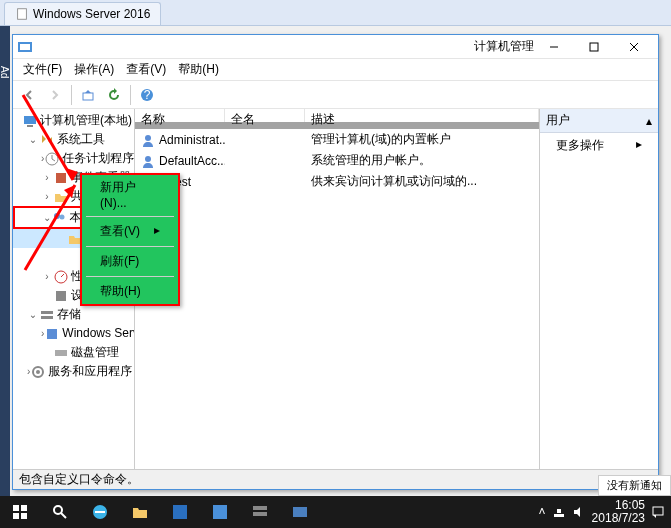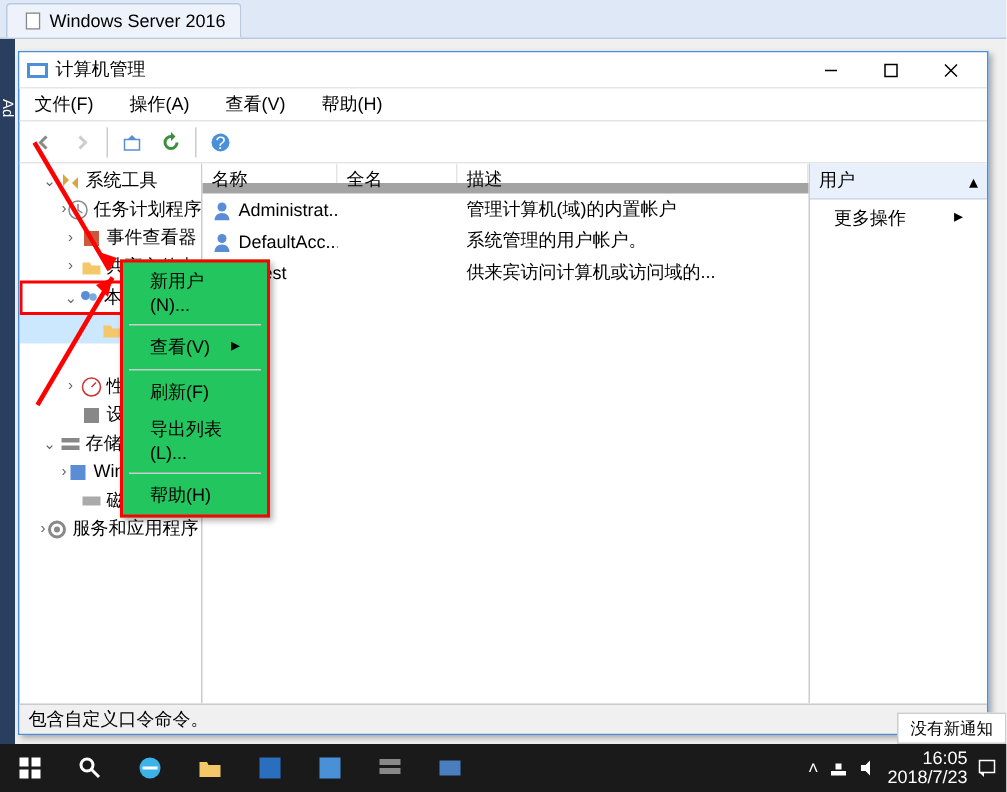--- a/index.html
+++ b/index.html
@@ -6,28 +6,28 @@
 body { width: 671px; height: 528px; background: #f0f0f0; position: relative; overflow: hidden; }
 
 
 .browser-tabs { height: 26px; background: #dfe8f6; display: flex; align-items: flex-end; padding-left: 4px; border-bottom: 1px solid #b8c9e0; }
 .btab { display: flex; align-items: center; gap: 4px; padding: 4px 10px; background: #fff; border: 1px solid #b8c9e0; border-bottom: none; border-radius: 3px 3px 0 0; margin-right: 2px; }
 .btab.inactive { background: #eef3fb; }
 .home-icon { width: 14px; height: 14px; }
 
 
 .window { position: absolute; left: 12px; top: 34px; width: 647px; height: 456px; background: #fff; border: 1px solid #4a90d9; box-shadow: 2px 2px 4px rgba(0,0,0,0.3); display: flex; flex-direction: column; }
-.titlebar { height: 24px; background: #fff; display: flex; align-items: center; padding: 0 4px; border-bottom: 1px solid #e5e5e5; }
+.titlebar { height: 24px; background: #fff; display: flex; align-items: center; padding: 0 4px; border-bottom: 1px solid #e5e5e5; text-align: right; }
 .titlebar .icon { width: 16px; height: 16px; margin-right: 4px; }
 .titlebar .title { flex: 1; }
 .winbtns { display: flex; }
 .winbtn { width: 40px; height: 24px; display: flex; align-items: center; justify-content: center; }
 
 
-.menubar { height: 22px; display: flex; align-items: flex-start; padding: 0 4px; border-bottom: 1px solid #e5e5e5; gap: 12px; }
+.menubar { height: 22px; display: flex; align-items: flex-start; padding: 0 4px; border-bottom: 1px solid #e5e5e5; }
 .menubar span { padding: 2px 6px; }
 
 
 .toolbar { height: 28px; display: flex; align-items: center; padding: 0 4px; border-bottom: 1px solid #e5e5e5; gap: 2px; }
 .tbtn { width: 24px; height: 24px; display: flex; align-items: center; justify-content: center; border: 1px solid transparent; }
 .divider { width: 1px; height: 20px; background: #ccc; margin: 0 2px; }
 
 
 .content { flex: 1; display: flex; overflow: hidden; }
 .tree-pane { width: 122px; border-right: 1px solid #ccc; overflow: hidden; padding: 2px 0; }
@@ -154,20 +154,28 @@
         <svg width="14" height="14" viewBox="0 0 14 14">
           <circle cx="7" cy="7" r="6" fill="#4a90d9"></circle>
           <text x="7" y="11" text-anchor="middle" fill="#fff" font-size="10">?</text>
         </svg>
       </div>
   </div>
 
   <div class="content">
 
     <div class="tree-pane">
+      <div class="tree-item">
+          <span class="expand"></span>
+          <svg class="ticon" viewBox="0 0 16 16">
+            <rect x="2" y="3" width="12" height="8" fill="#4a90d9"></rect>
+            <rect x="5" y="12" width="6" height="2" fill="#888"></rect>
+          </svg>
+          <span>计算机管理(本地)</span>
+        </div>
       <div class="tree-item indent1">
           <span class="expand">⌄</span>
           <svg class="ticon" viewBox="0 0 16 16">
             <path d="M3 3l4 4-4 4zM13 5l-4 4 4 4z" fill="#d4a73f"></path>
           </svg>
           <span>系统工具</span>
         </div>
       <div class="tree-item indent2">
           <span class="expand">›</span>
           <svg class="ticon" viewBox="0 0 16 16">
@@ -321,21 +329,20 @@
     <span>包含自定义口令命令。</span>
   </div>
 </div>
 
 <div class="context-menu outlined">
   <div class="ctx-item">新用户(N)...</div>
   <div class="ctx-sep"></div>
   <div class="ctx-item"><span>查看(V)</span><span style="float:right">▸</span></div>
   <div class="ctx-sep"></div>
   <div class="ctx-item">刷新(F)</div>
-  <div class="ctx-item">导出列表(L)...</div>
   <div class="ctx-sep"></div>
   <div class="ctx-item">帮助(H)</div>
 </div>
 
 <svg class="arrow" style="left:18px; top:90px;" width="70" height="100">
     <line x1="5" y1="5" x2="55" y2="90" stroke="red" stroke-width="3"></line>
     <polygon points="55,90 48,78 60,82" fill="red"></polygon>
   </svg>
 <svg class="arrow" style="left:20px; top:180px;" width="70" height="100">
     <line x1="5" y1="90" x2="55" y2="5" stroke="red" stroke-width="3"></line>

